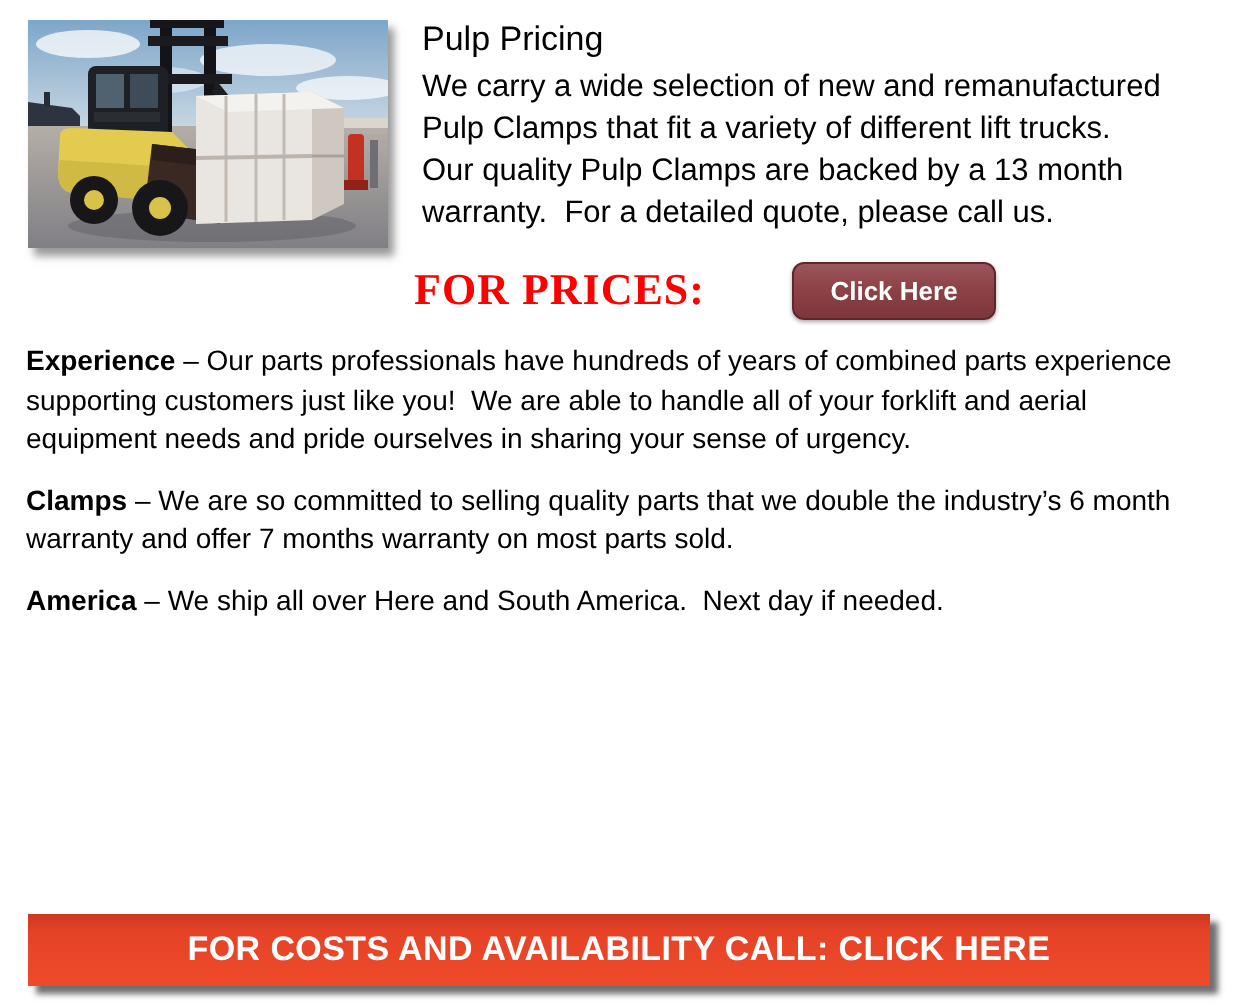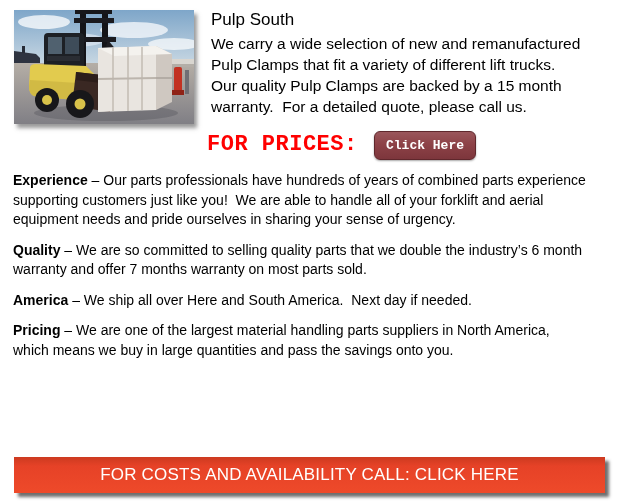--- a/index.html
+++ b/index.html
@@ -38,35 +38,35 @@
     width: 405px;
     font-size: 15.5px;
     line-height: 21px;
     white-space: pre-wrap;
   }
 
   
   .prices-label {
     position: absolute;
     left: 207px; top: 132px;
-    font-family: Liberation Mono, monospace;
+    font-family: Liberation Serif, serif;
     font-weight: 700;
     font-size: 22px;
     color: #ff0000;
     letter-spacing: 0.5px;
   }
   .click-here-btn {
     position: absolute;
-    left: 374px; top: 131px;
+    left: 396px; top: 131px;
     width: 102px; height: 29px;
     border: 1px solid #5f272c;
     border-radius: 6px;
     background: linear-gradient(180deg, #9a565b 0%, #8d4247 45%, #7d363c 100%);
     color: #ffffff;
-    font-family: Liberation Mono, monospace;
+    font-family: Liberation Sans, sans-serif;
     font-weight: 700;
     font-size: 13px;
     cursor: pointer;
     box-shadow: 0 1px 2px rgba(0,0,0,0.35);
   }
 
   
   .body-copy {
     position: absolute;
     left: 13px; top: 171px;
@@ -85,21 +85,21 @@
     width: 591px; height: 36px;
     background: linear-gradient(180deg, #cc3a20 0%, #e64227 25%, #ee4a2a 100%);
     box-shadow: 4px 4px 3px rgba(75,75,75,0.8);
     display: flex;
     align-items: center;
     justify-content: center;
     cursor: pointer;
   }
   .banner-text {
     color: #ffffff;
-    font-weight: 400;
+    font-weight: 700;
     font-size: 17px;
     letter-spacing: 0.2px;
   }
 </style>
 </head>
 <body>
 
 <div class="page">
 
   <div class="photo">
@@ -162,37 +162,35 @@
       <line x1="128" y1="37" x2="128" y2="100" stroke="#c2bbb3" stroke-width="1.5"></line>
       <line x1="84" y1="69" x2="142" y2="68" stroke="#bcb5ad" stroke-width="2"></line>
       <line x1="142" y1="68" x2="158" y2="68" stroke="#aaa39b" stroke-width="1.5"></line>
 
       <rect x="160" y="57" width="8" height="26" rx="2" fill="#c23122"></rect>
       <rect x="158" y="80" width="12" height="5" fill="#8f2317"></rect>
       <rect x="171" y="60" width="4" height="24" fill="#6f6e74"></rect>
     </svg>
   </div>
 
-  <h1 class="page-title">Pulp South</h1>
+  <h1 class="page-title">Pulp Pricing</h1>
   <p class="intro">We carry a wide selection of new and remanufactured
 Pulp Clamps that fit a variety of different lift trucks.
-Our quality Pulp Clamps are backed by a 15 month
+Our quality Pulp Clamps are backed by a 13 month
 warranty.  For a detailed quote, please call us.</p>
 
   <div class="prices-label">FOR PRICES:</div>
   <button class="click-here-btn">Click Here</button>
 
   <div class="body-copy">
     <p><b>Experience</b><span class="para-text"> – Our parts professionals have hundreds of years of combined parts experience
 supporting customers just like you!  We are able to handle all of your forklift and aerial
 equipment needs and pride ourselves in sharing your sense of urgency.</span></p>
-    <p><b>Quality</b><span class="para-text"> – We are so committed to selling quality parts that we double the industry’s 6 month
+    <p><b>Clamps</b><span class="para-text"> – We are so committed to selling quality parts that we double the industry’s 6 month
 warranty and offer 7 months warranty on most parts sold.</span></p>
     <p><b>America</b><span class="para-text"> – We ship all over Here and South America.  Next day if needed.</span></p>
-    <p><b>Pricing</b><span class="para-text"> – We are one of the largest material handling parts suppliers in North America,
-which means we buy in large quantities and pass the savings onto you.</span></p>
   </div>
 
   <div class="banner">
     <span class="banner-text">FOR COSTS AND AVAILABILITY CALL: CLICK HERE</span>
   </div>
 
 </div>
 
 </body></html>

